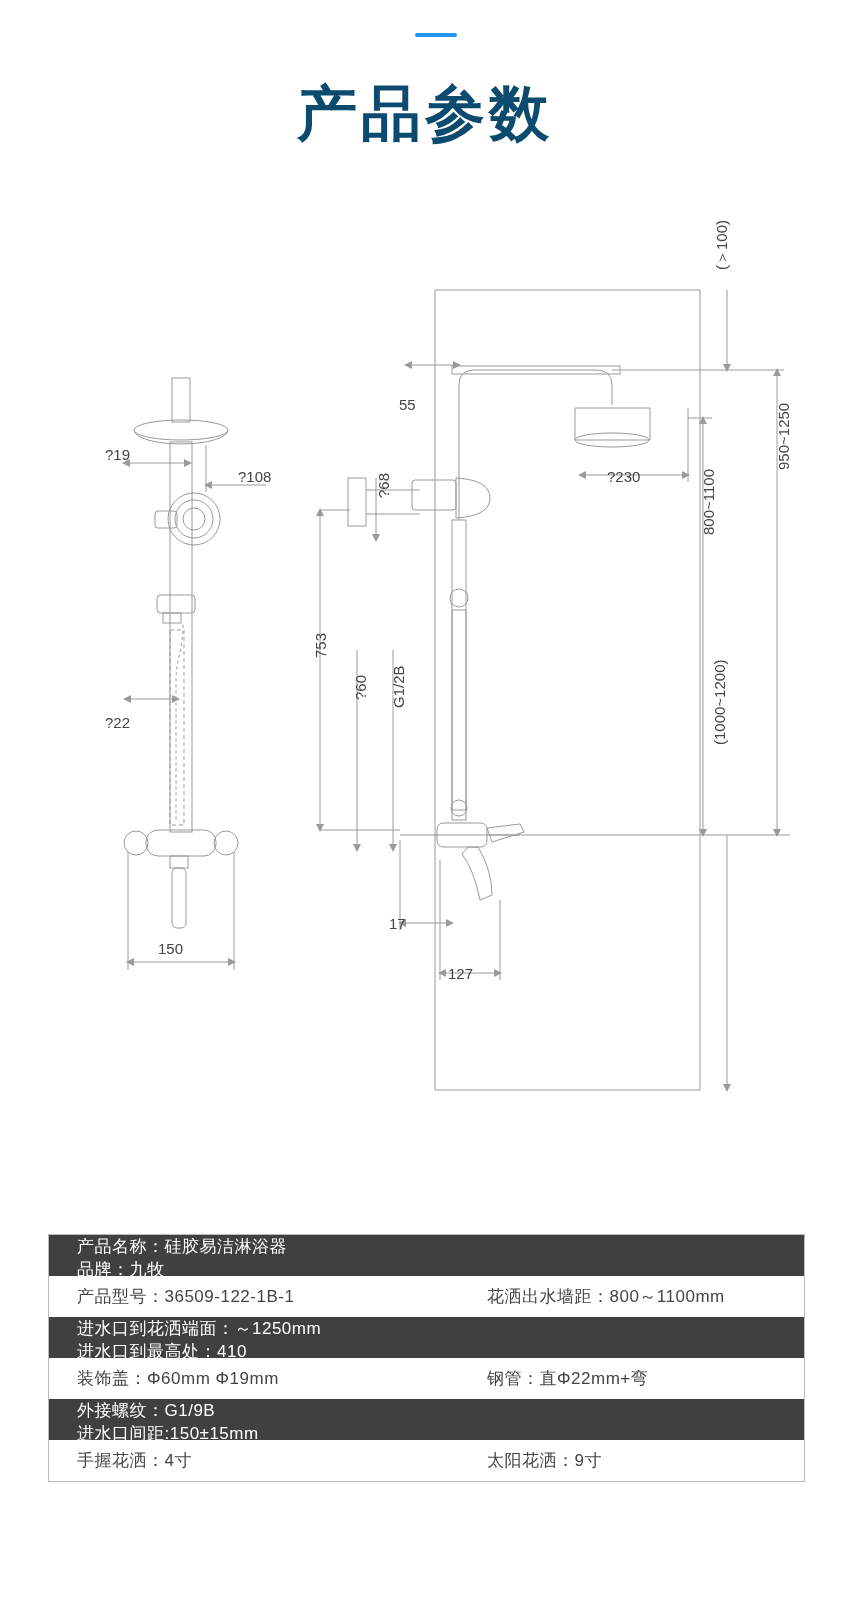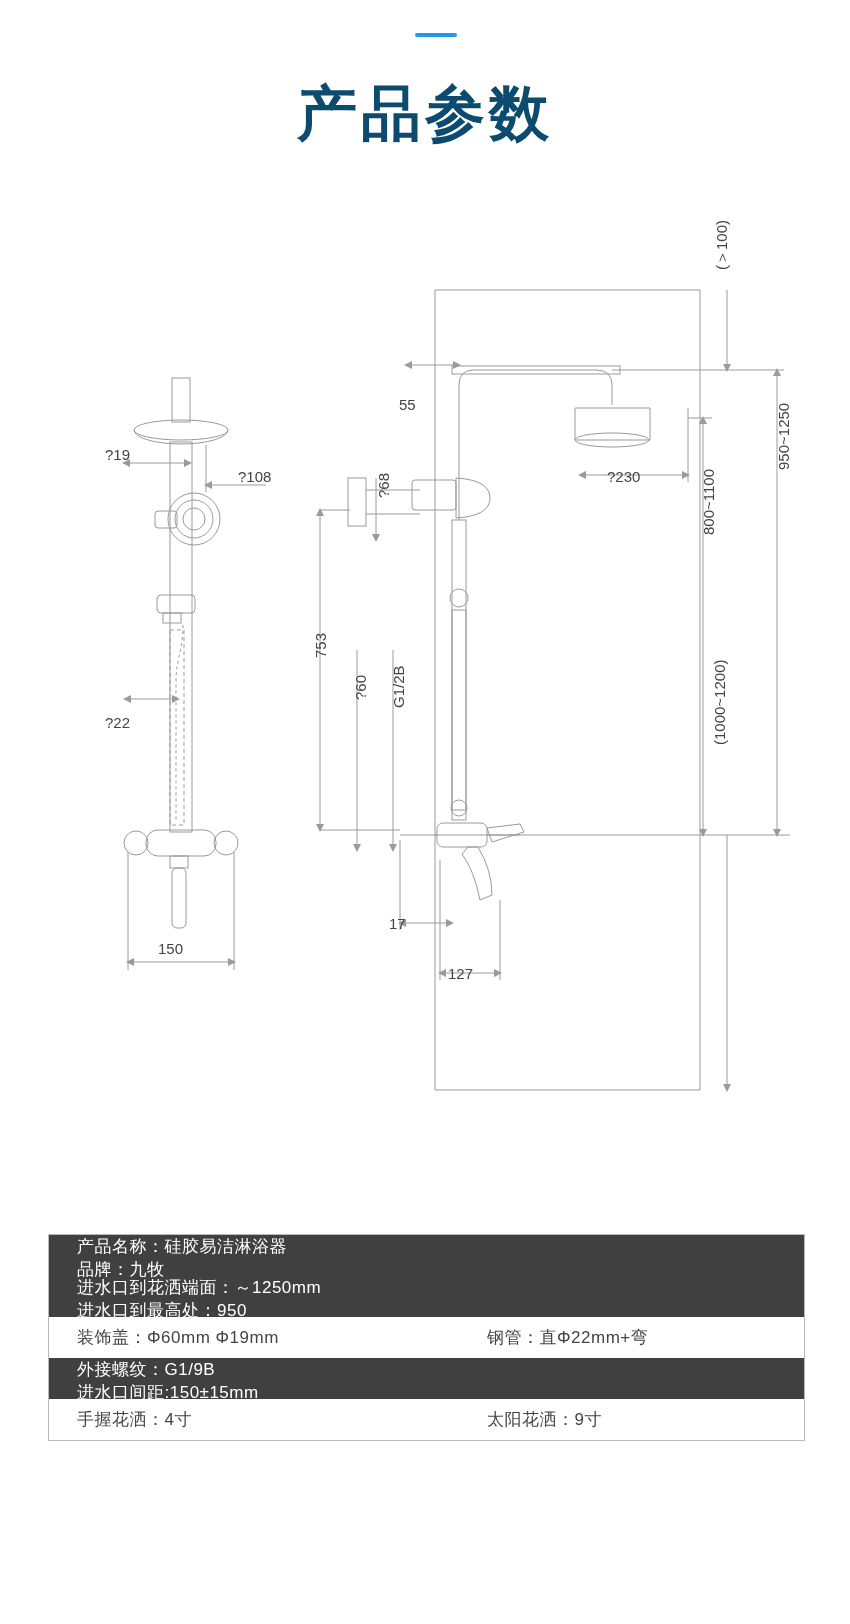--- a/index.html
+++ b/index.html
@@ -265,23 +265,27 @@
     <div class="dim-label vert" style="left:700px; top:355px;">800~1100</div>
     <div class="dim-label vert" style="left:775px; top:290px;">950~1250</div>
     <div class="dim-label vert" style="left:711px; top:565px;">(1000~1200)</div>
   </div>
 
   <div class="spec-table">
     <div class="spec-row shaded">
       <div class="spec-cell left">产品名称：硅胶易洁淋浴器</div>
       <div class="spec-cell right">品牌：九牧</div>
     </div>
+    <div class="spec-row plain">
+      <div class="spec-cell left">产品型号：36509-122-1B-1</div>
+      <div class="spec-cell right">花洒出水墙距：800～1100mm</div>
+    </div>
     <div class="spec-row shaded">
       <div class="spec-cell left">进水口到花洒端面：～1250mm</div>
-      <div class="spec-cell right">进水口到最高处：950</div>
+      <div class="spec-cell right">进水口到最高处：410</div>
     </div>
     <div class="spec-row plain">
       <div class="spec-cell left">装饰盖：Φ60mm  Φ19mm</div>
       <div class="spec-cell right">钢管：直Φ22mm+弯</div>
     </div>
     <div class="spec-row shaded">
       <div class="spec-cell left">外接螺纹：G1/9B</div>
       <div class="spec-cell right">进水口间距:150±15mm</div>
     </div>
     <div class="spec-row plain">

